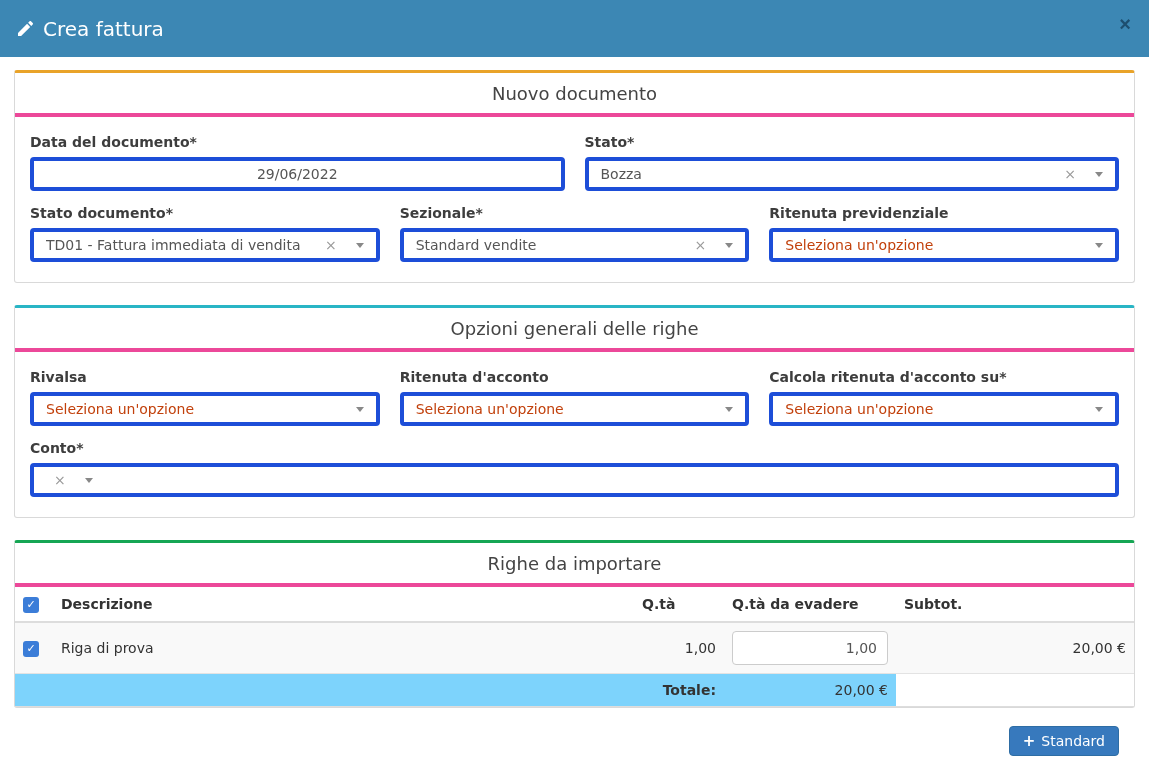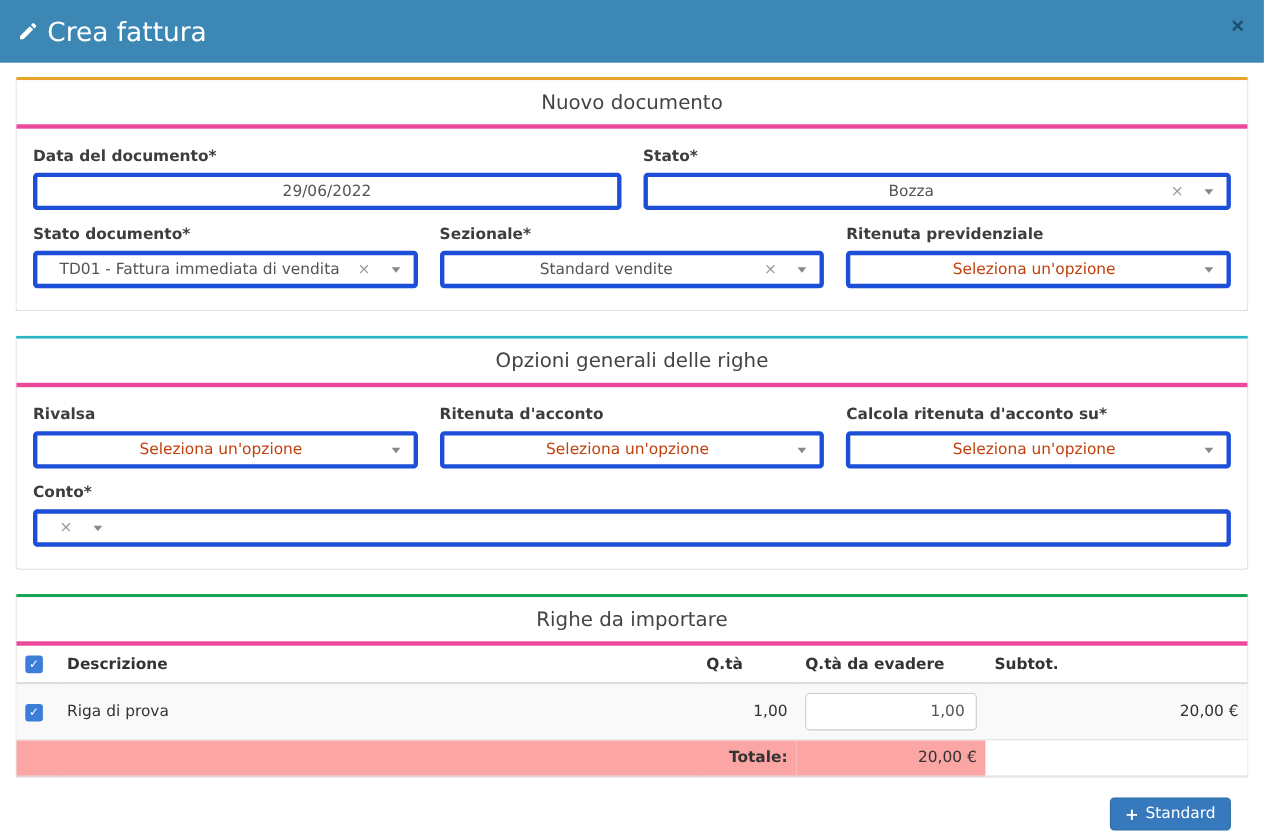--- a/index.html
+++ b/index.html
@@ -8,21 +8,21 @@
     width:1149px; height:761px; overflow:hidden;
     background:#fff;
     font-family:"DejaVu Sans","Liberation Sans",sans-serif;
     font-size:14px; color:#333;
   }
   
   .modal-header {
     height:57px; background:#3c87b4; display:flex; align-items:center;
     padding:0 16px 0 18px; position:relative;
   }
-  .modal-title { color:#fff; font-size:24px; font-weight:400; display:flex; align-items:center; gap:10px; }
+  .modal-title { color:#fff; font-size:20px; font-weight:400; display:flex; align-items:center; gap:10px; }
   .modal-title svg { display:block; }
   .close-btn {
     position:absolute; right:14px; top:12px;
     color:#1d4e6f; font-size:20px; font-weight:700; line-height:1; cursor:pointer;
     background:none; border:none; padding:2px 4px;
   }
   
   .modal-body { padding:13px 14px 0 14px; }
   .box {
     background:#fff; border:1px solid #d9d9d9; border-top:3px solid #ccc;
@@ -41,37 +41,37 @@
   .form-control {
     height:34px; width:100%; border:4px solid #1d4ed8; border-radius:4px;
     background:#fff; font-size:14px; color:#555;
     font-family:"DejaVu Sans","Liberation Sans",sans-serif;
   }
   input.form-control { padding:0 12px; }
   .date-input { text-align:center; }
   .select {
     display:flex; align-items:center; padding:0 12px; cursor:pointer;
   }
-  .select .value { flex:1; white-space:nowrap; overflow:hidden; color:#555;text-align:center; }
+  .select .value { flex:1; white-space:nowrap; overflow:hidden; color:#555; }
   .select .value.placeholder { color:#c2410c; }
   .select .clear { color:#999; font-size:14px; line-height:1; margin:0 19px 0 8px; cursor:pointer; }
   .select .caret {
     width:0; height:0; flex:0 0 auto;
     border-left:4px solid transparent; border-right:4px solid transparent;
     border-top:5px solid #888;
   }
   
   table.items { width:100%; border-collapse:collapse; table-layout:fixed; }
   table.items th, table.items td { padding:8px 8px; font-size:14px; vertical-align:middle; }
   table.items thead th { font-weight:700; color:#333; border-bottom:2px solid #ddd; text-align:left; }
   th.num, td.num { text-align:right; }
   th.center { text-align:center; }
   tbody td { background:#f9f9f9; border-bottom:1px solid #e3e3e3; }
   tbody td.desc-cell { padding-left:8px; }
-  tfoot td { background:#fca5a5; border-bottom:1px solid #ddd; padding:10px 8px; }
+  tfoot td { background:#7dd3fc; border-bottom:1px solid #ddd; padding:10px 8px; }
   tfoot td.blank { background:#fff; }
   tfoot .tot-label { font-weight:700; }
   .qty-input {
     width:100%; height:34px; border:1px solid #ccc; border-radius:4px;
     text-align:right; padding:0 10px; font-size:14px; color:#555;
     font-family:"DejaVu Sans","Liberation Sans",sans-serif;
   }
   .checkbox {
     width:16px; height:16px; border-radius:3px; background:#3b7dd8;
     color:#fff; font-size:11px; line-height:16px; text-align:center;

